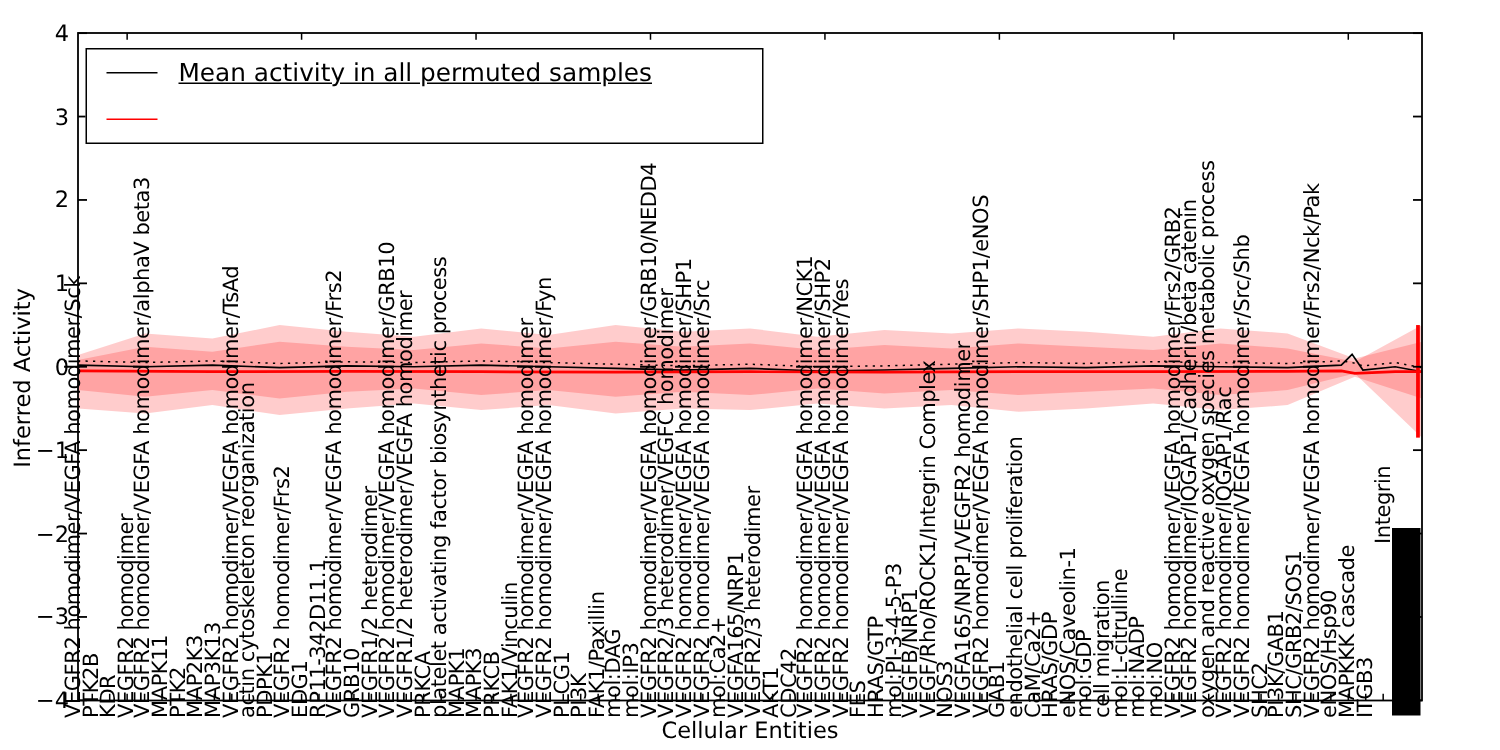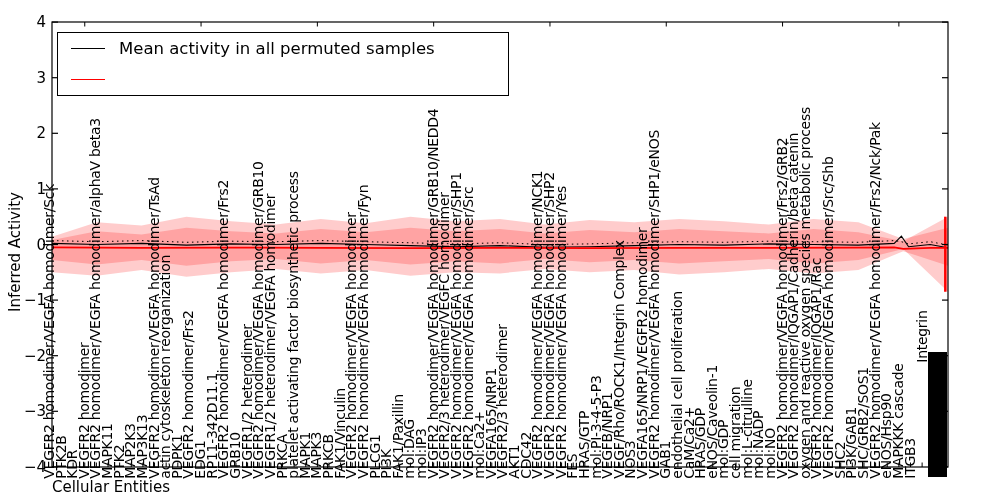--- a/index.html
+++ b/index.html
@@ -3,27 +3,27 @@
 <meta charset="utf-8">
 <style>
   html,body{margin:0;padding:0;background:#fff;}
   #fig{position:relative;width:1000px;height:500px;background:#fff;overflow:hidden;
        font-family:"DejaVu Sans",sans-serif;color:#000;}
   #plot-svg{position:absolute;left:0;top:0;z-index:1;}
   #title{position:absolute;left:52px;top:0px;width:896px;text-align:center;text-indent:60px;
          font-size:19px;z-index:3;white-space:nowrap;}
   #ylabel{position:absolute;left:-60px;top:243px;width:150px;text-align:center;
           font-size:15px;transform:rotate(-90deg);z-index:3;}
-  #xlabel{position:absolute;left:52px;top:478px;width:896px;font-size:15px;z-index:3;}
+  #xlabel{position:absolute;left:52px;top:478px;width:896px;text-align:center;font-size:15px;z-index:3;}
   .ytick{position:absolute;width:34px;right:auto;text-align:right;font-size:15px;z-index:3;}
   .xlab{position:absolute;white-space:nowrap;font-size:14px;line-height:11.63px;
         transform-origin:0 100%;transform:rotate(-90deg);z-index:4;letter-spacing:-0.3px;}
   #legend{position:absolute;left:57px;top:32px;width:450px;height:62px;background:#fff;
           border:1px solid #000;z-index:5;display:flex;flex-direction:column;justify-content:space-around;}
-  .legend-row{display:flex;align-items:center;height:26px;}
+  .legend-row{display:flex;align-items:center;height:26px;text-decoration:underline;}
   .legend-line{display:inline-block;width:34px;height:0;margin:0 14px 0 13px;}
   .legend-row span.txt{font-size:16.5px;}
   #smear{position:absolute;left:928px;top:352px;width:19px;height:125px;background:#000;z-index:6;}
   #labels-layer{position:absolute;left:0;top:0;width:1000px;height:500px;z-index:4;}
 </style>
 </head>
 <body>
 
 <div id="fig">
   <svg id="plot-svg" width="1000" height="500">

